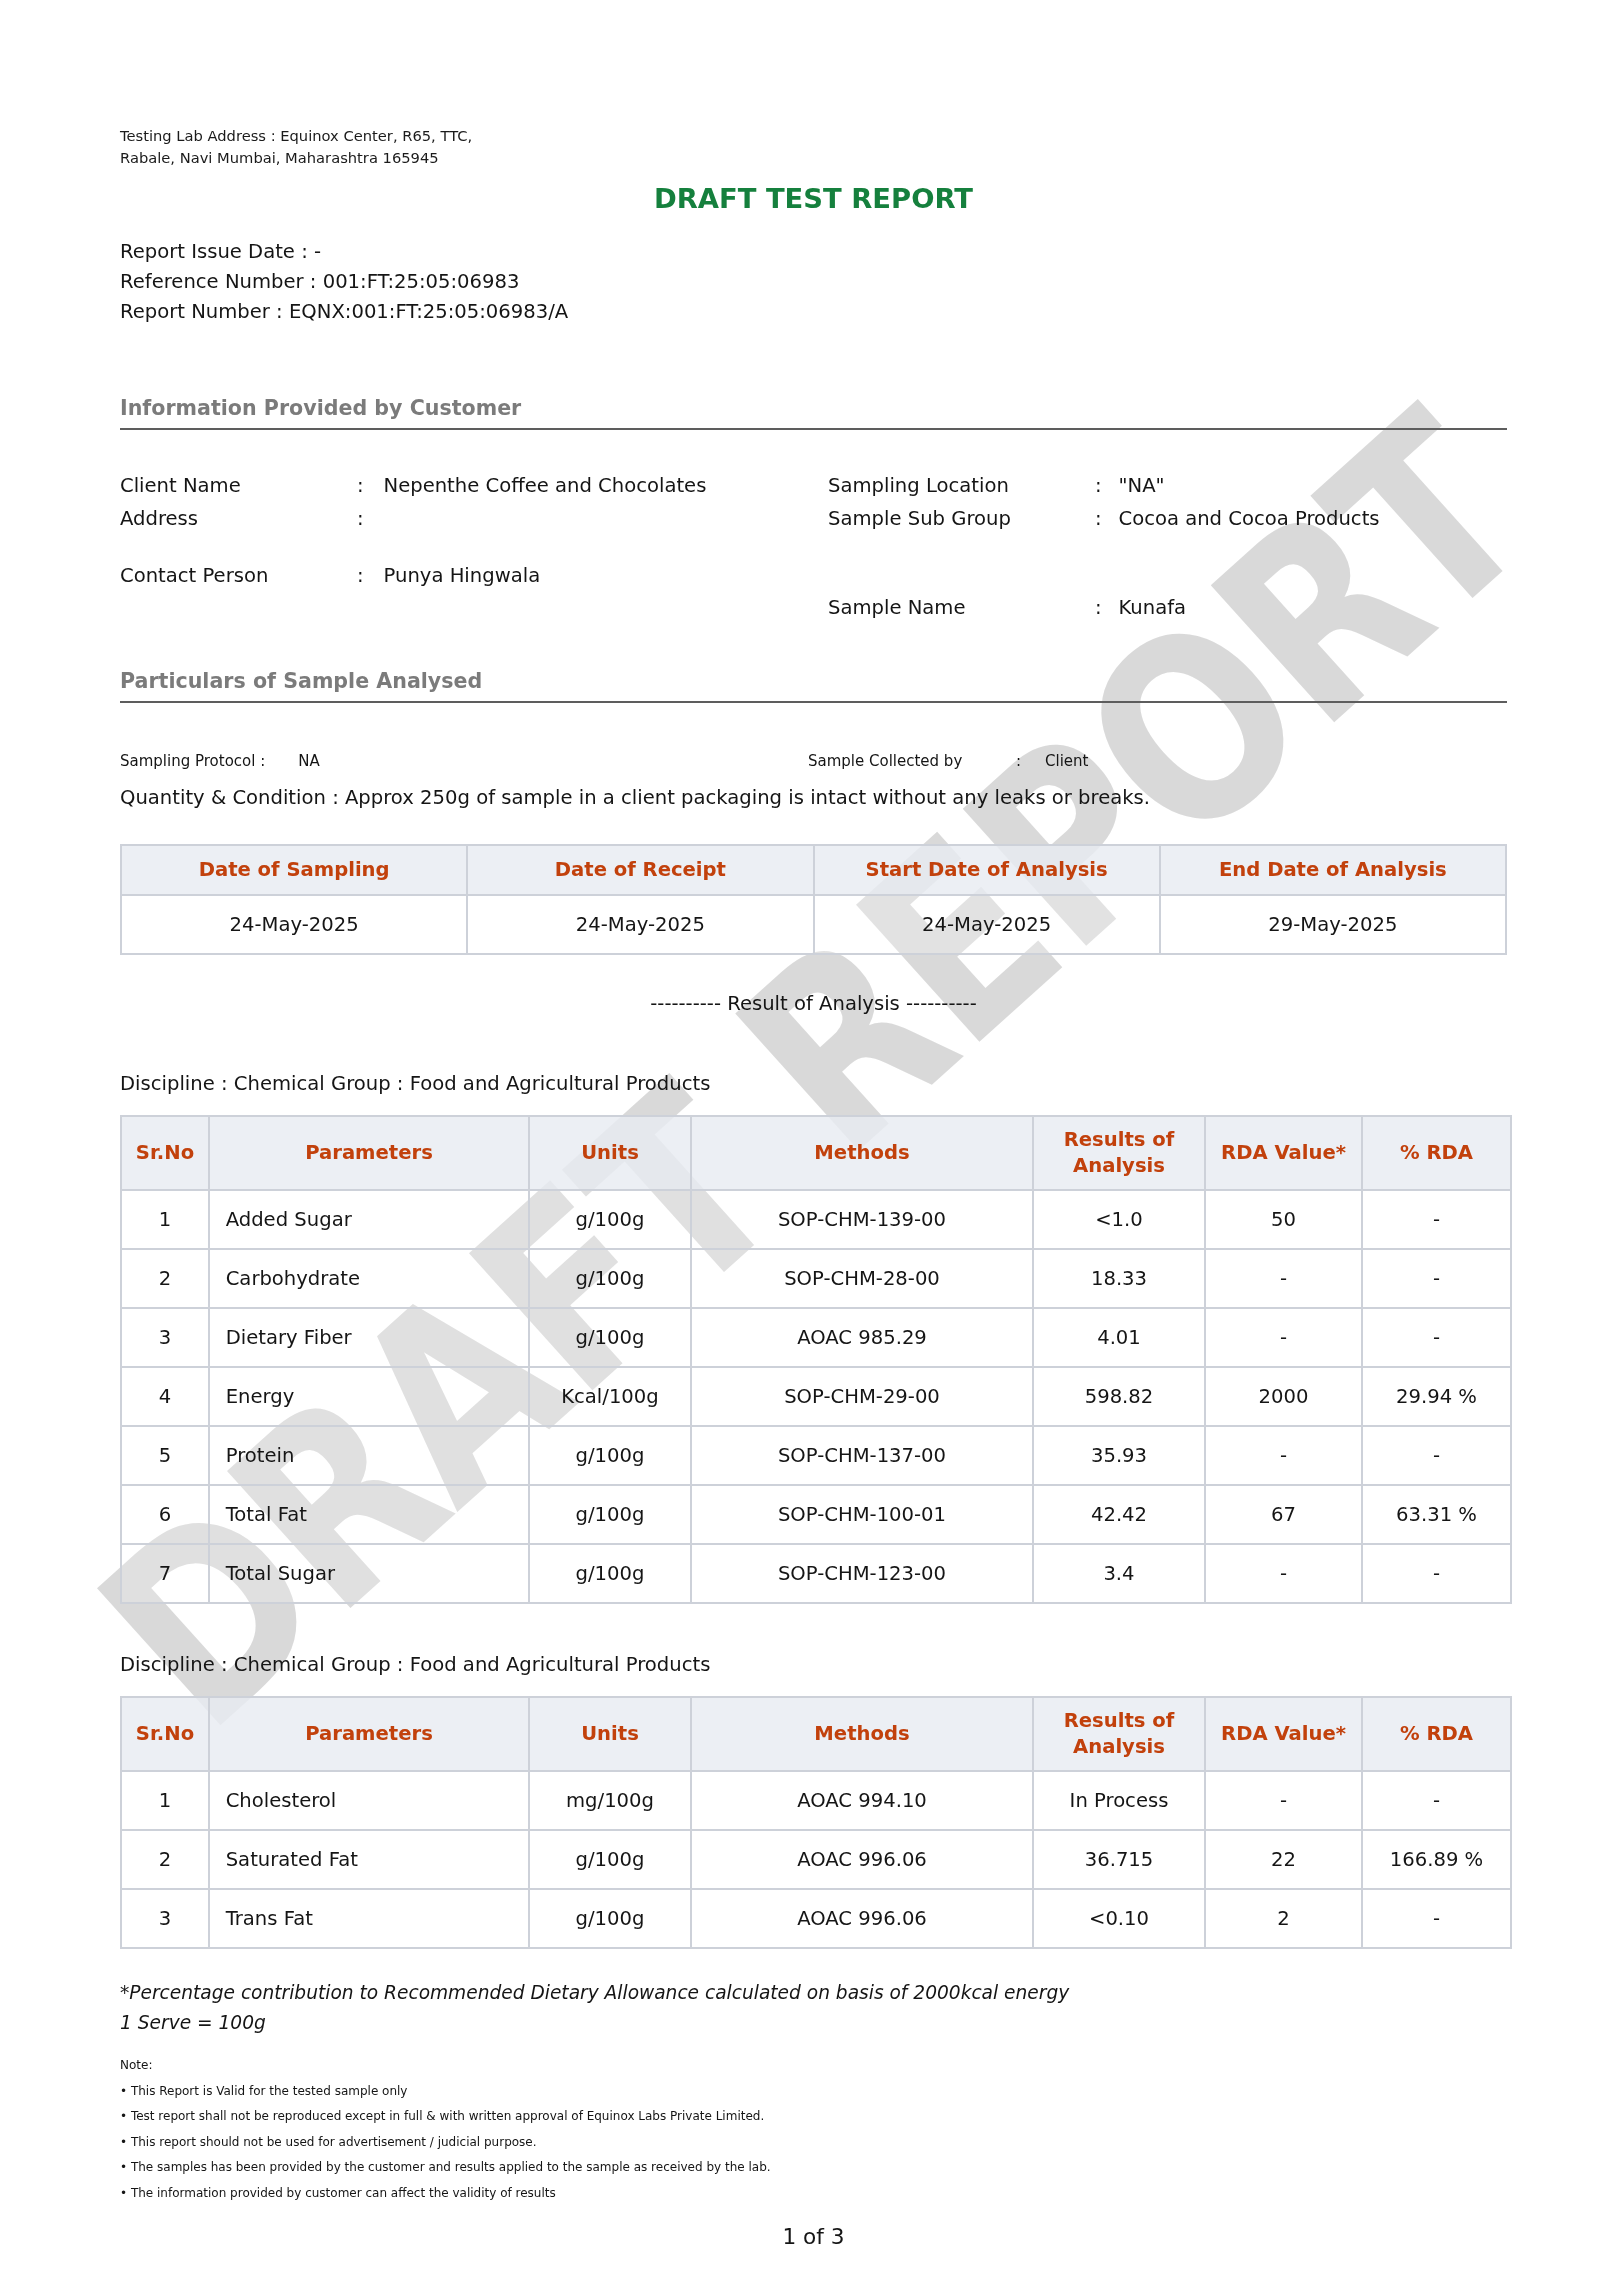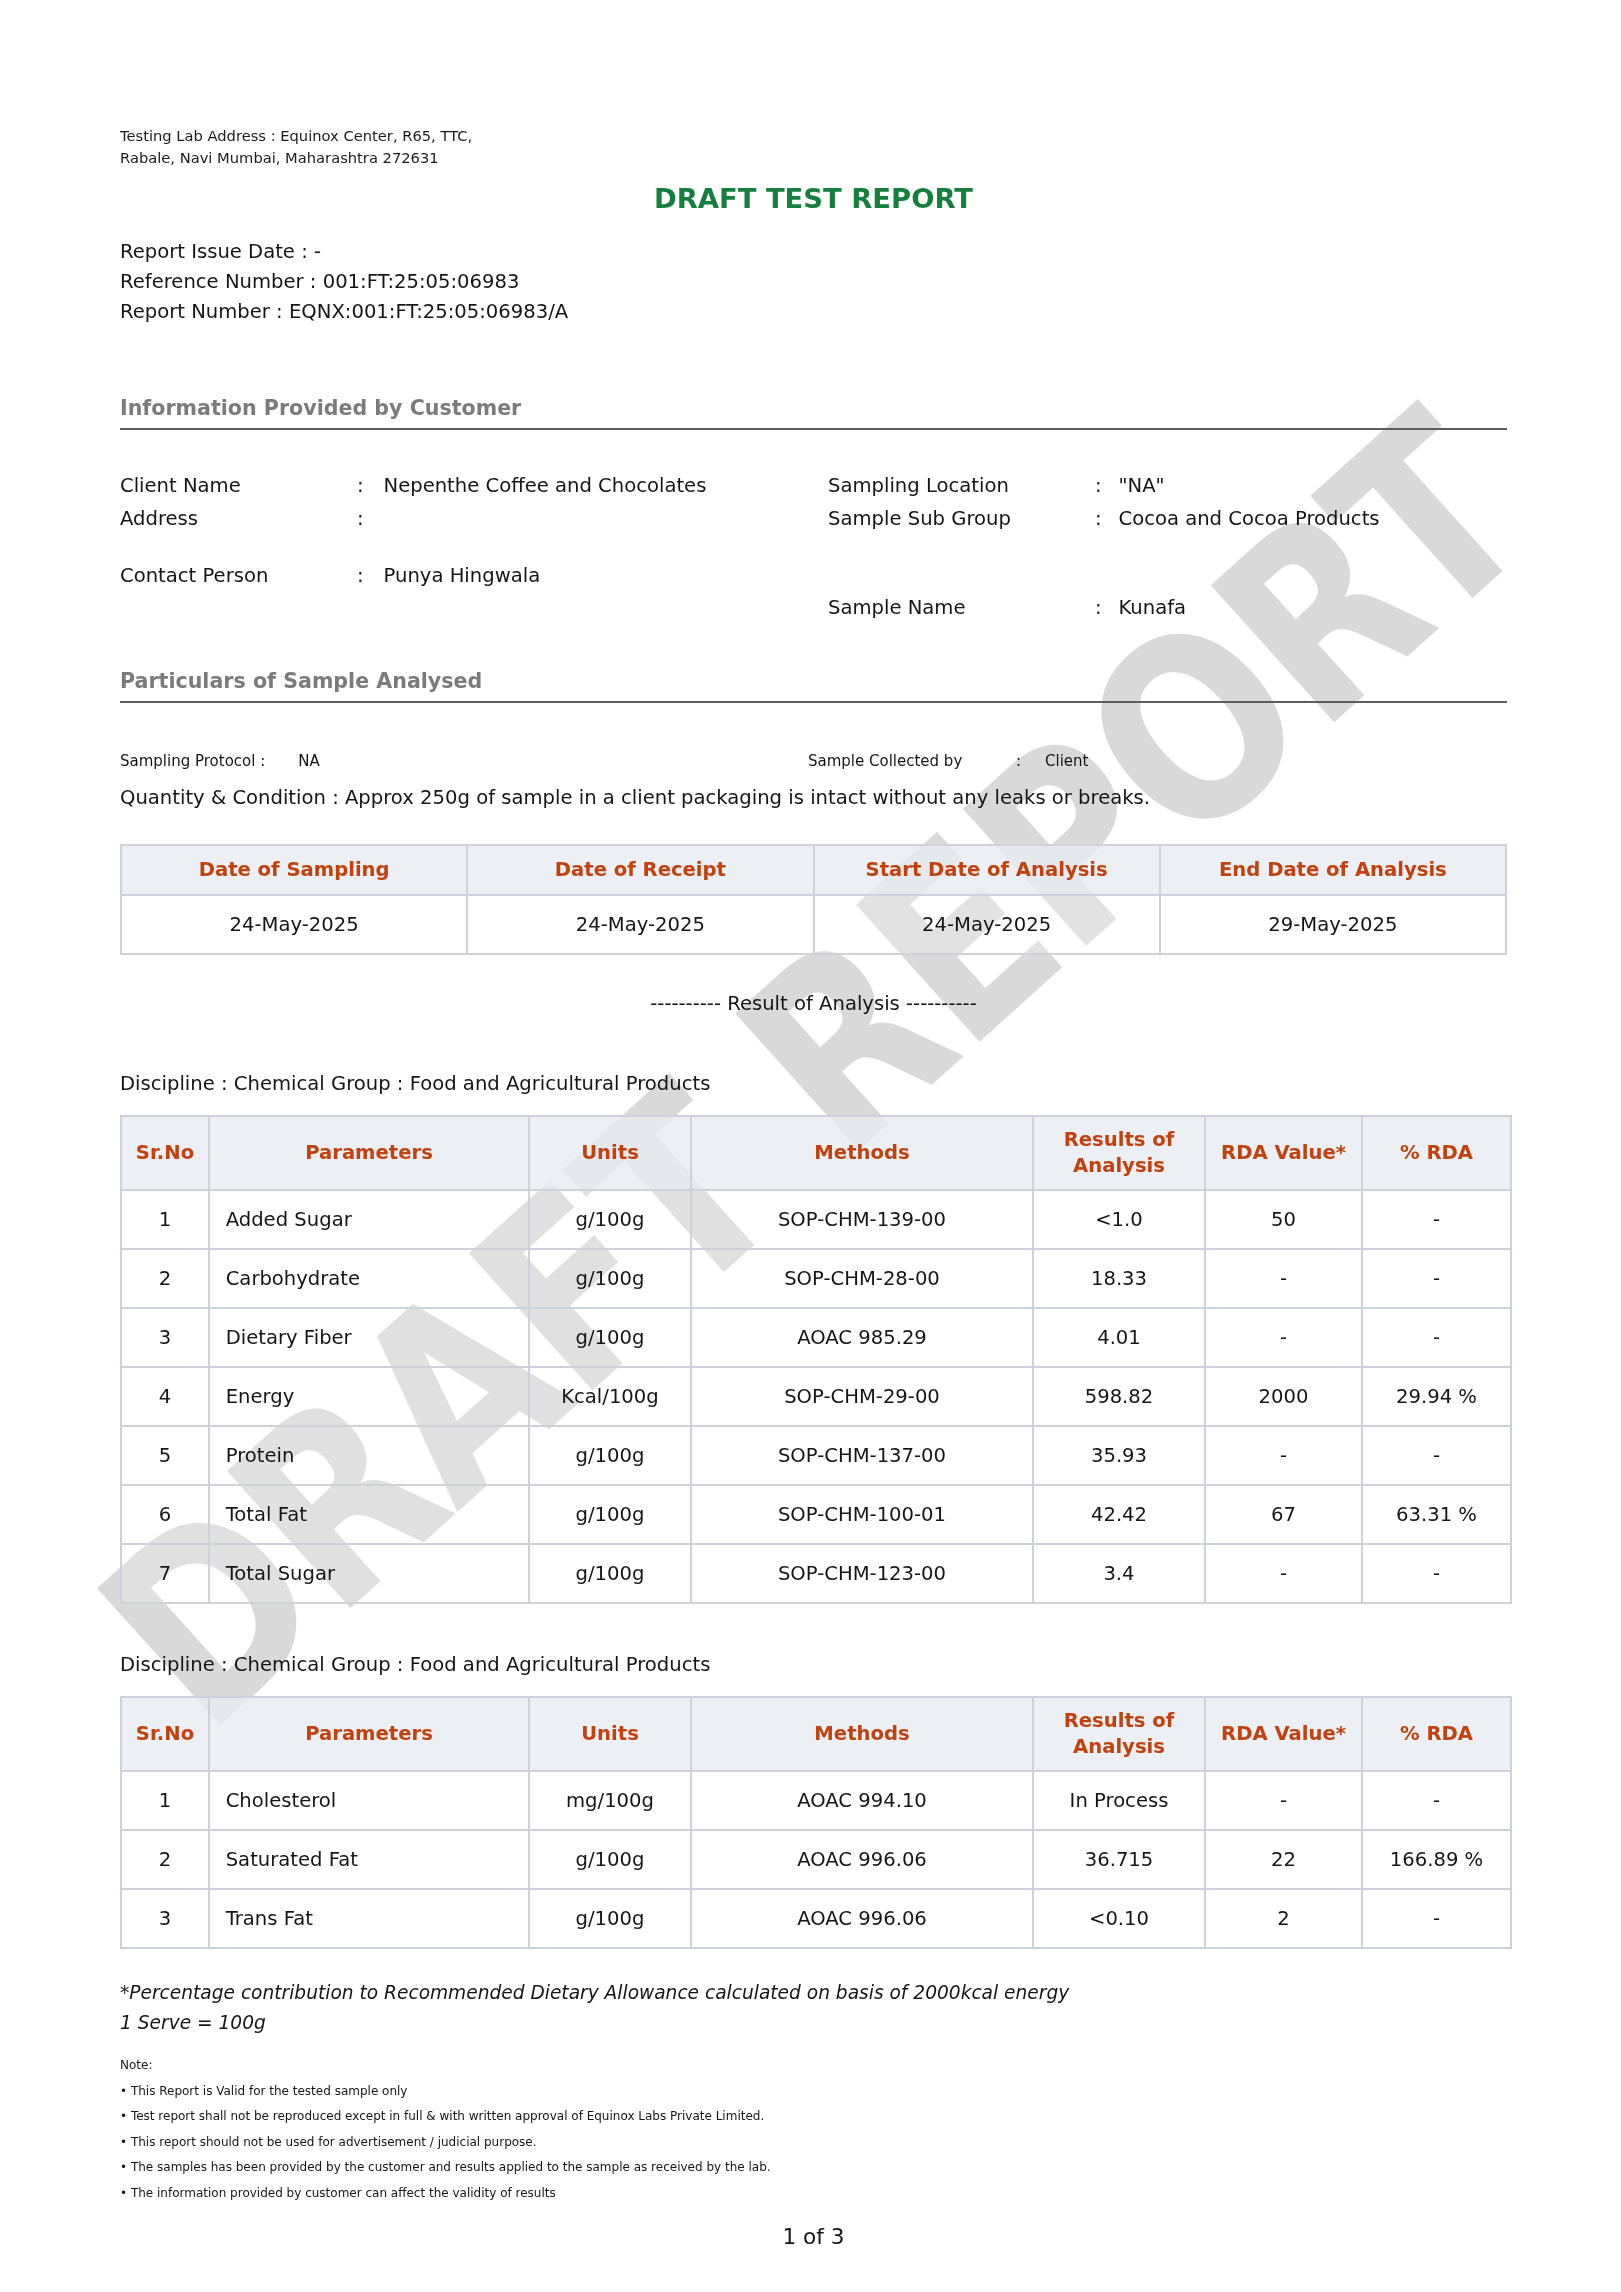--- a/index.html
+++ b/index.html
@@ -73,21 +73,21 @@
 </style>
 </head>
 <body>
 
 <div class="page">
   <div class="watermark">DRAFT REPORT</div>
 
   <div class="content">
 
     <div class="lab-address">Testing Lab Address : Equinox Center, R65, TTC,
-Rabale, Navi Mumbai, Maharashtra 272631</div>
+Rabale, Navi Mumbai, Maharashtra 165945</div>
 
     <div class="title">DRAFT TEST REPORT</div>
 
     <div class="report-meta">
       <div>Report Issue Date : -</div>
       <div>Reference Number : 001:FT:25:05:06983</div>
       <div>Report Number : EQNX:001:FT:25:05:06983/A</div>
     </div>
 
     <div class="section-head">

